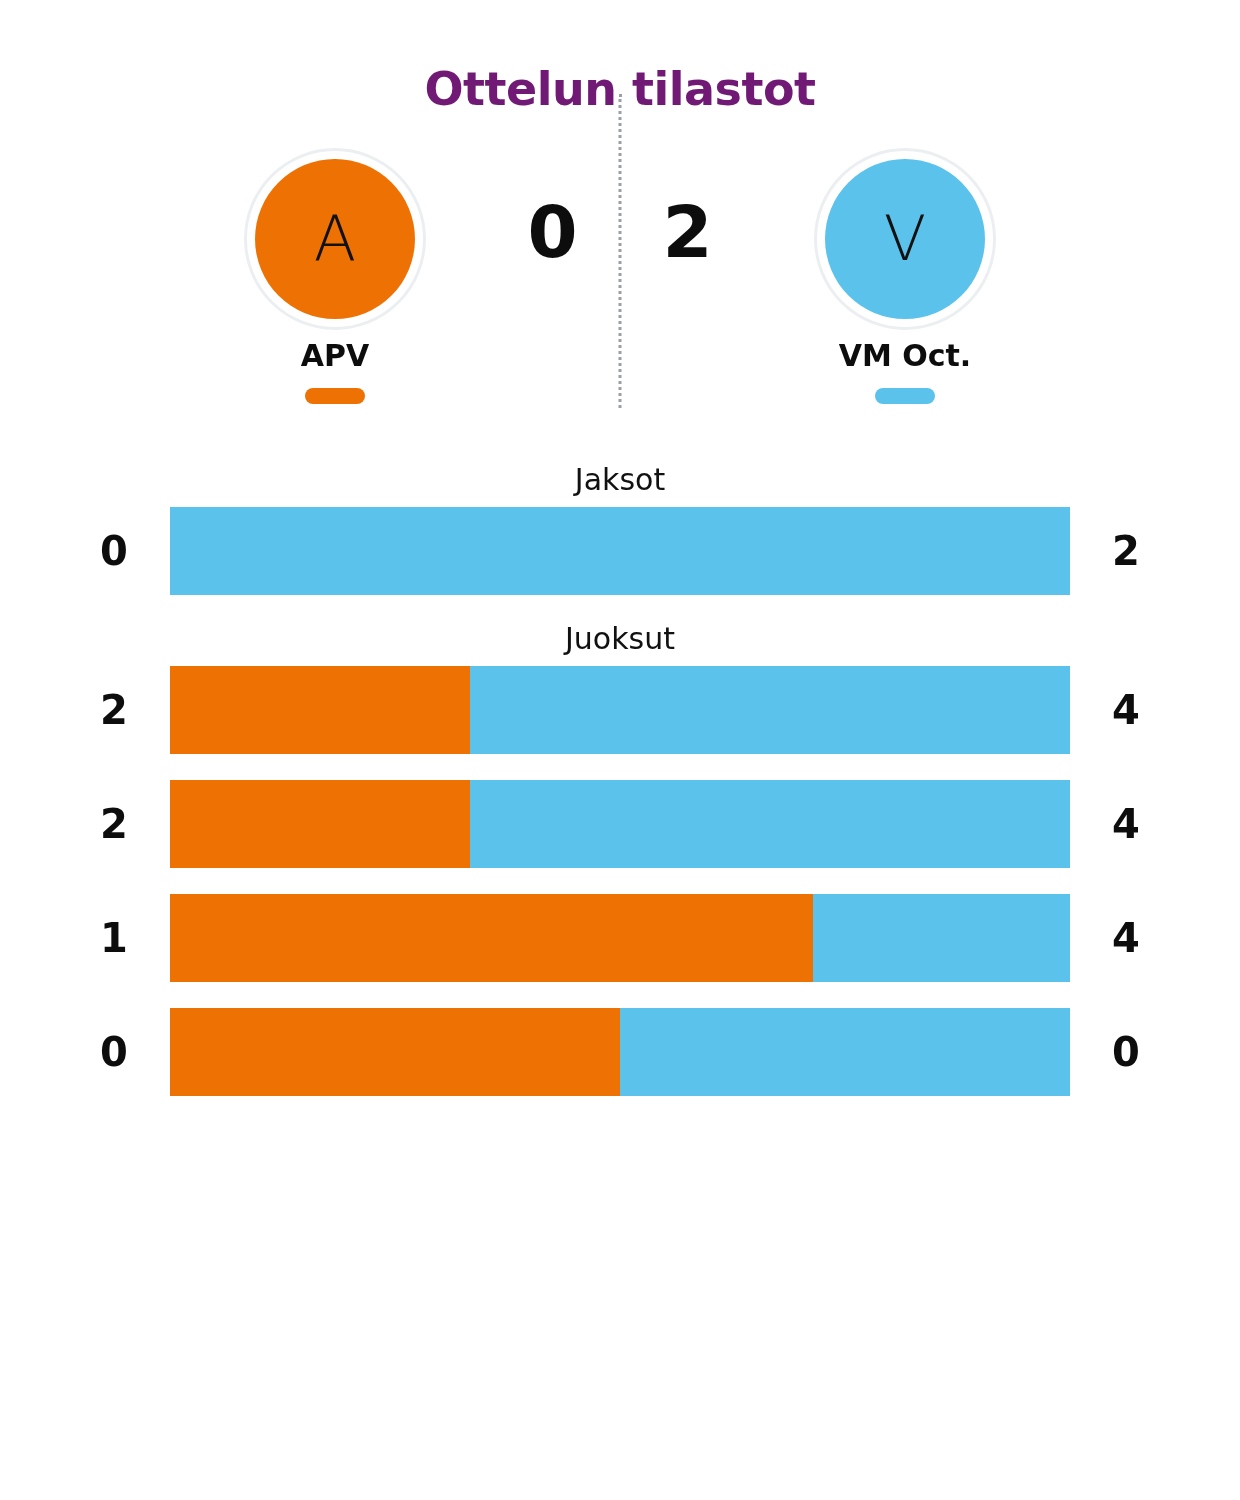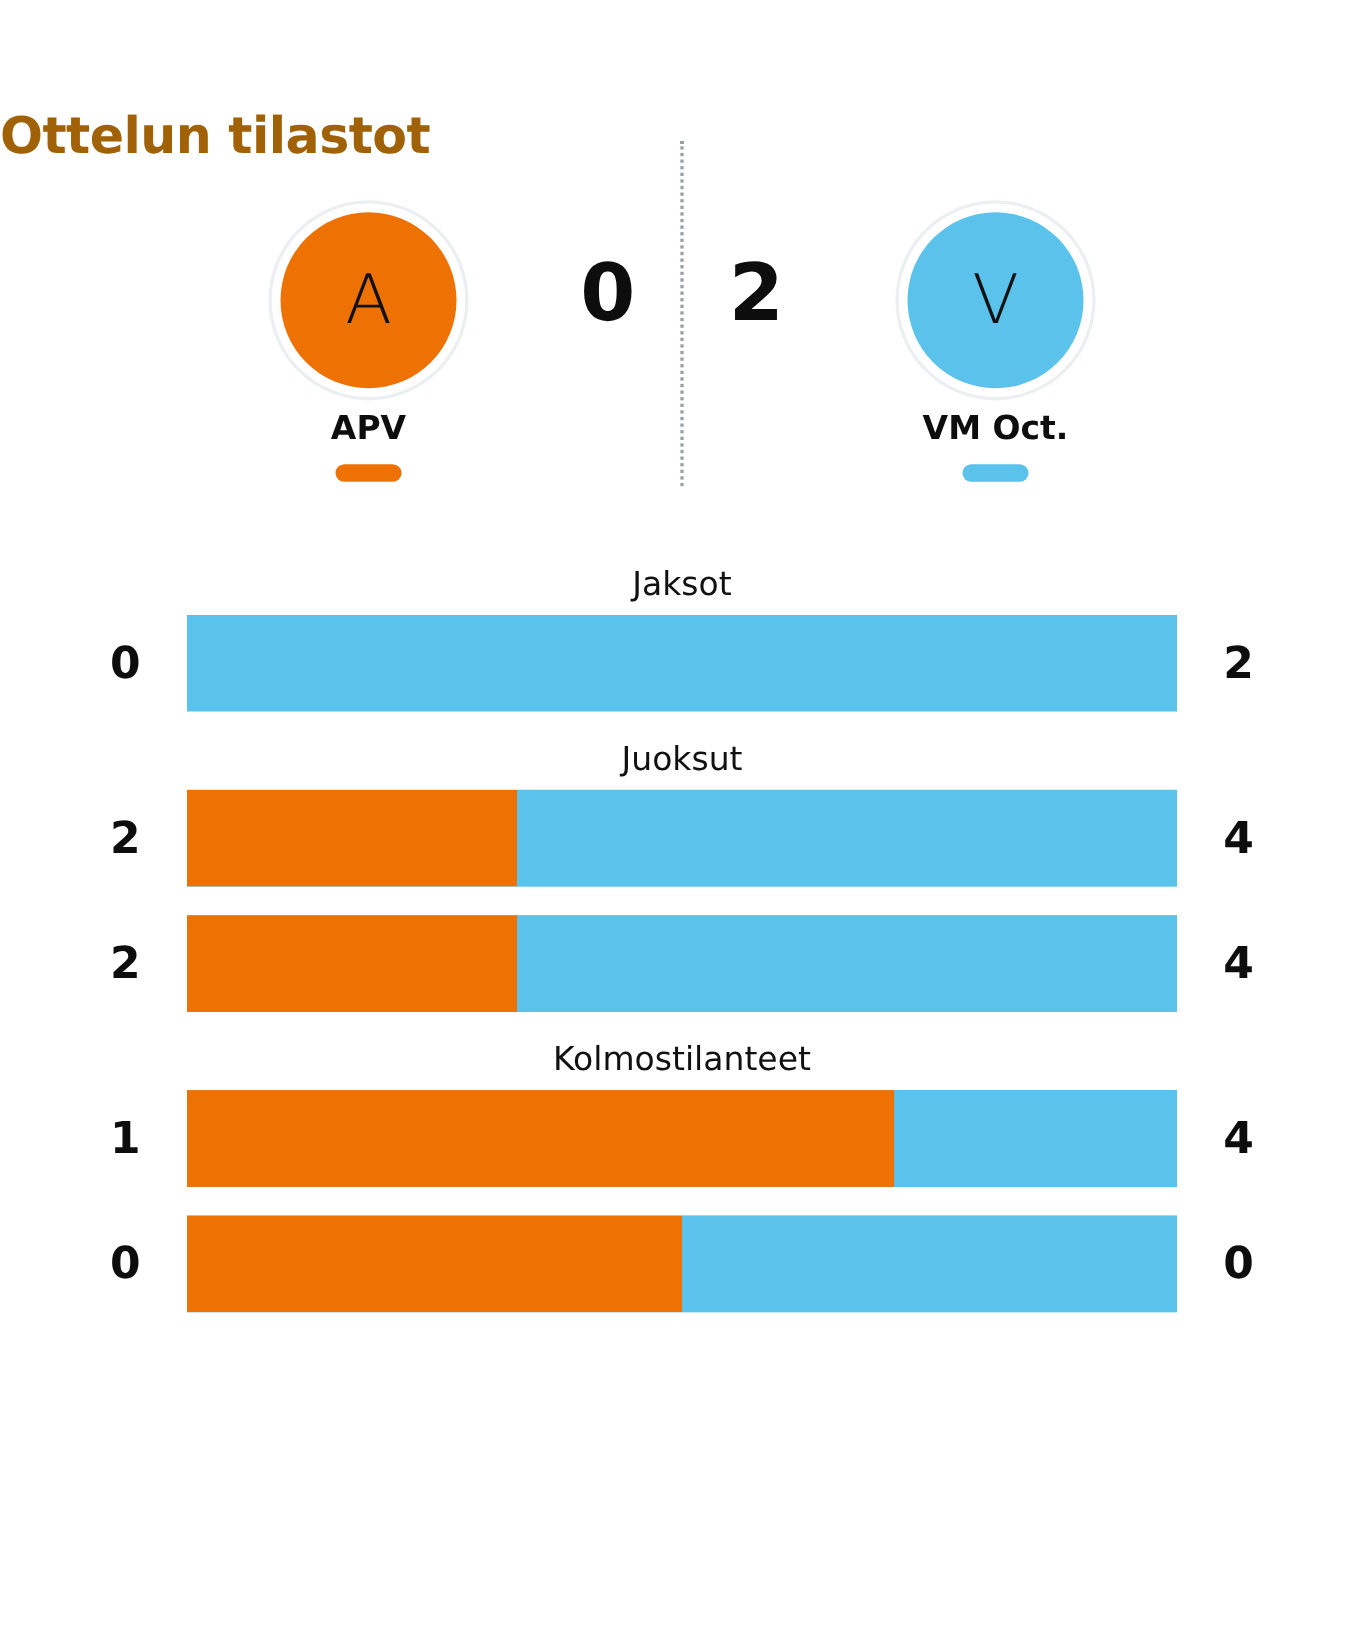--- a/index.html
+++ b/index.html
@@ -11,26 +11,26 @@
     width: 1240px;
     height: 1500px;
     font-family: "DejaVu Sans", sans-serif;
     color: #111111;
     position: relative;
     overflow: hidden;
   }
 
   
   .title {
-    text-align: left;
+    text-align: center;
     font-size: 46px;
     font-weight: bold;
     letter-spacing: -0.5px;
-    margin-top: 96px;
-    color: #a16207;
+    margin-top: 62px;
+    color: #701a75;
   }
 
   
   .scoreboard {
     margin-top: 44px;
     display: flex;
     align-items: center;
     justify-content: center;
     position: relative;
     height: 200px;
@@ -110,21 +110,21 @@
   .legend-dash {
     width: 60px;
     height: 16px;
     border-radius: 8px;
   }
   .legend-home { background: #ee7203; }
   .legend-away { background: #5bc2ec; }
 
   
   .stats {
-    margin-top: 72px;
+    margin-top: 54px;
     padding: 0 0 0 0;
   }
   .stat-row {
     margin-bottom: 26px;
   }
   .stat-label {
     text-align: center;
     font-size: 30px;
     color: #111;
     margin-bottom: 10px;
@@ -215,21 +215,20 @@
       <div class="stat-bar-line">
         <div class="stat-value">2</div>
         <div class="stat-bar">
           <div class="bar-home" style="width: 33.3%; background: rgb(238, 114, 3);"></div>
           <div class="bar-away" style="width: 66.7%; background: rgb(91, 194, 236);"></div>
         </div>
         <div class="stat-value">4</div>
       </div>
     </div>
     <div class="stat-row">
-      <div class="stat-label">Kolmostilanteet</div>
       <div class="stat-bar-line">
         <div class="stat-value">1</div>
         <div class="stat-bar">
           <div class="bar-home" style="width: 71.4%; background: rgb(238, 114, 3);"></div>
           <div class="bar-away" style="width: 28.6%; background: rgb(91, 194, 236);"></div>
         </div>
         <div class="stat-value">4</div>
       </div>
     </div>
     <div class="stat-row">

